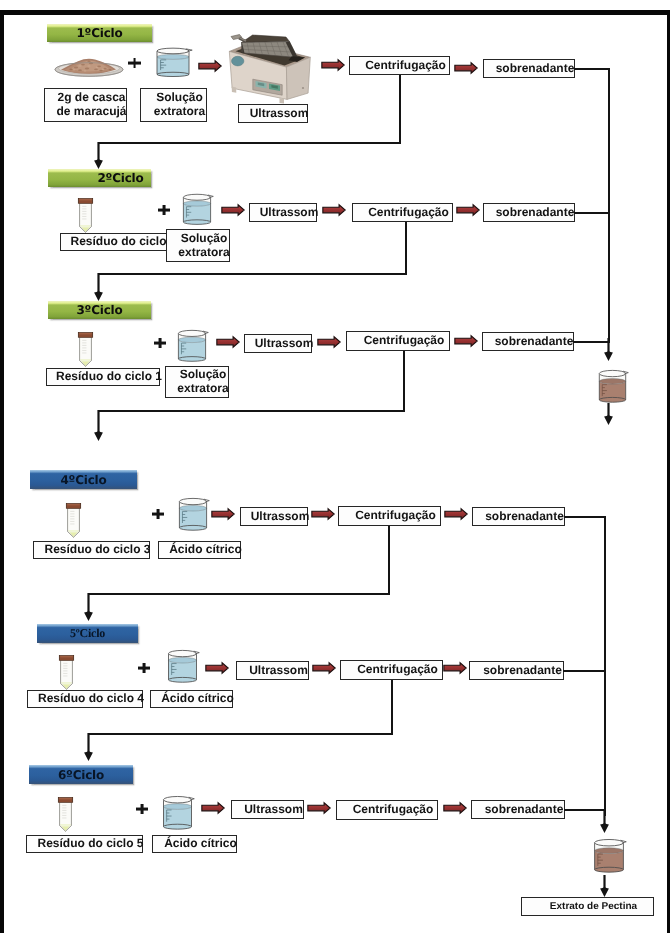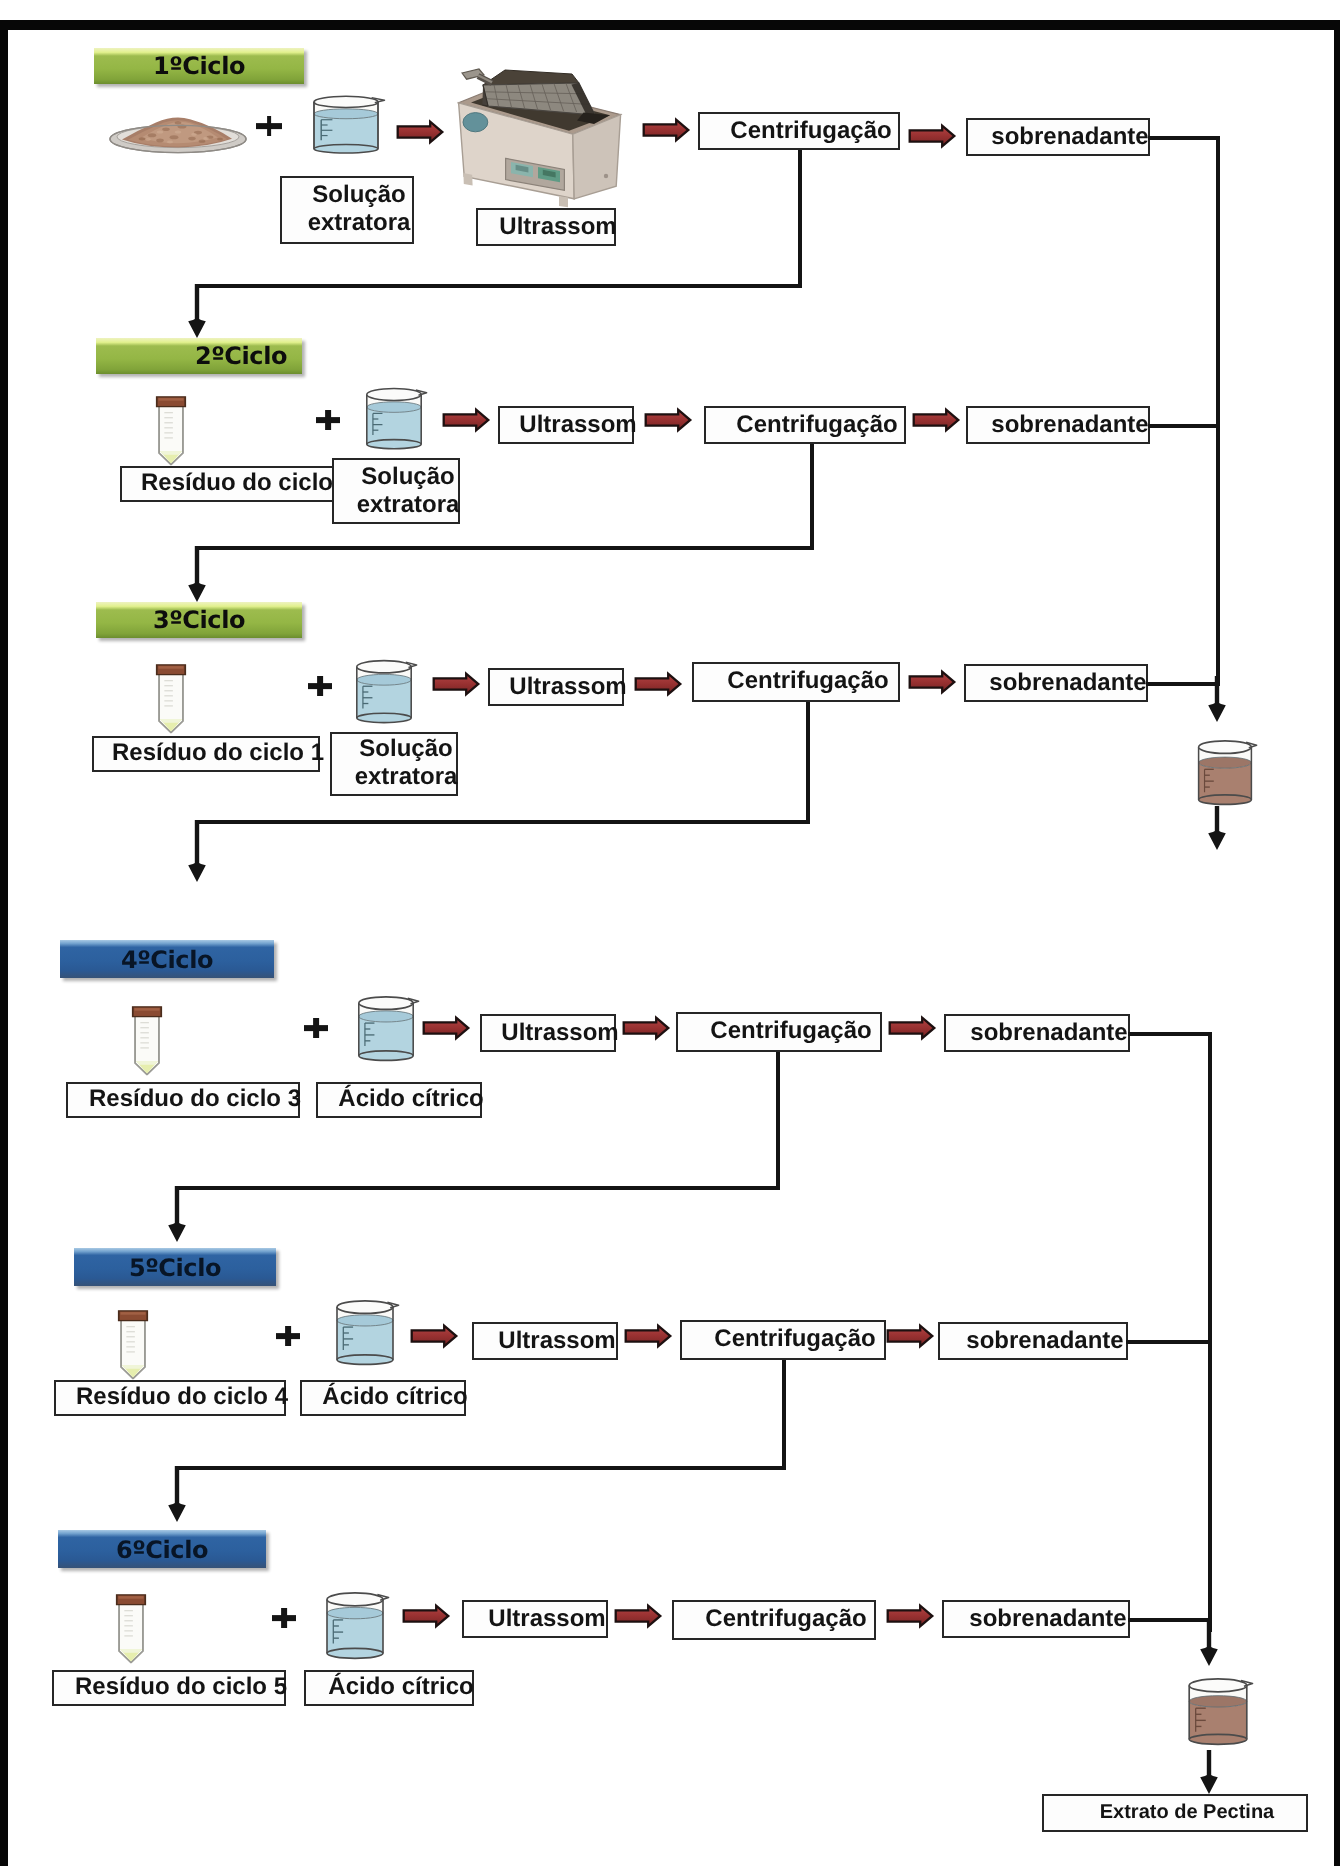--- a/index.html
+++ b/index.html
@@ -170,20 +170,24 @@
       <path d="M51 51.5 L62 53.5 L62 59.1 L51 57.1 Z" fill="#5f9b85"></path>
       <path d="M39.8 50.4 L46.2 51.6 L46.2 54.2 L39.8 53 Z" fill="#3a5e58" opacity=".45"></path>
       <path d="M53.4 52.9 L59.8 54.1 L59.8 56.7 L53.4 55.5 Z" fill="#2f5a45" opacity=".55"></path>
 
       <path d="M13.7 54.5 L13.9 60 L18.3 60.8 L18.1 55.4 Z" fill="#c9bfb4"></path>
       <path d="M61.5 66 L61.5 71 L66 71.6 L66 66.7 Z" fill="#c9bfb4"></path>
       <circle cx="85" cy="56" r="1.1" fill="#9d9289"></circle>
     </svg>
   </div>
 
+  <div class="lbl" style="left:44px;top:88px;width:83px;height:34px;font-size:12px;">
+    <span>2g de casca</span>
+    <span>de maracujá</span>
+  </div>
   <div class="lbl" style="left:140px;top:88px;width:67px;height:34px;font-size:12px;">
     <span>Solução</span>
     <span>extratora</span>
   </div>
   <div class="lbl" style="left:238px;top:104px;width:70px;height:19px;font-size:12px;">
     <span>Ultrassom</span>
   </div>
   <div class="lbl" style="left:349px;top:56px;width:101px;height:19px;font-size:12px;">
     <span>Centrifugação</span>
   </div>
@@ -427,21 +431,21 @@
   </div>
   <div class="rarrow" style="left:444px;top:508px;width:24px;height:12px;">
   <svg width="24" height="12" viewBox="0 0 24 12">
     <path d="M0.85 3.2 L17.1 3.2 L17.1 0.85 L23.15 6 L17.1 11.15 L17.1 8.8 L0.85 8.8 Z" fill="url(#arrowGrad)" stroke="#1d1010" stroke-width="1.15" stroke-linejoin="miter"></path>
   </svg>
     </div>
   <div class="lbl" style="left:472px;top:507px;width:93px;height:19px;font-size:12px;">
     <span>sobrenadante</span>
   </div>
 
-  <div class="badge blue" style="left:37px;top:624px;width:101px;height:19px;font-size:12px;">
+  <div class="badge blue" style="left:37px;top:624px;width:101px;height:19px;font-size:12px;font-family:Liberation Serif, serif;">
     <span>5ºCiclo</span>
   </div>
   <div class="ic tube" style="left:57px;top:654px;width:19px;height:36px;">
   <svg width="19" height="36" viewBox="0 0 40 100" preserveAspectRatio="none">
     <path d="M7.5 17 L7.5 82 L20 98 L32.5 82 L32.5 17 Z" fill="#fbfbf8" stroke="#9b9b95" stroke-width="1.7" stroke-linejoin="round"></path>
     <path d="M8.8 80.5 L20 95 L31.2 80.5 L31.2 84 L20 97.5 L8.8 84 Z" fill="#e6eeae" opacity="0"></path>
     <path d="M8.5 79 L20 97 L31.5 79 Z" fill="#e6eeae"></path>
     <path d="M8.5 79 L12 84.5 L20 84.5 L28 84.5 L31.5 79 Z" fill="#f0f5d8"></path>
     <path d="M7.5 17 L7.5 82 L20 98 L32.5 82 L32.5 17" fill="none" stroke="#9b9b95" stroke-width="1.7" stroke-linejoin="round"></path>
     <g stroke="#d6d6cf" stroke-width="1.5">

